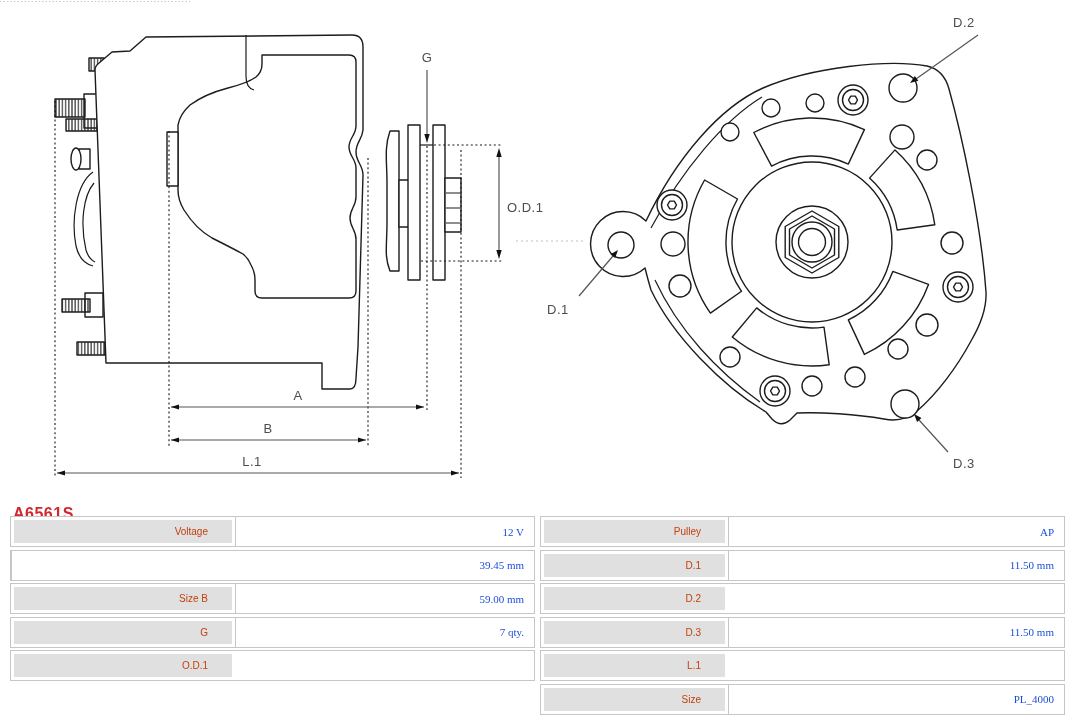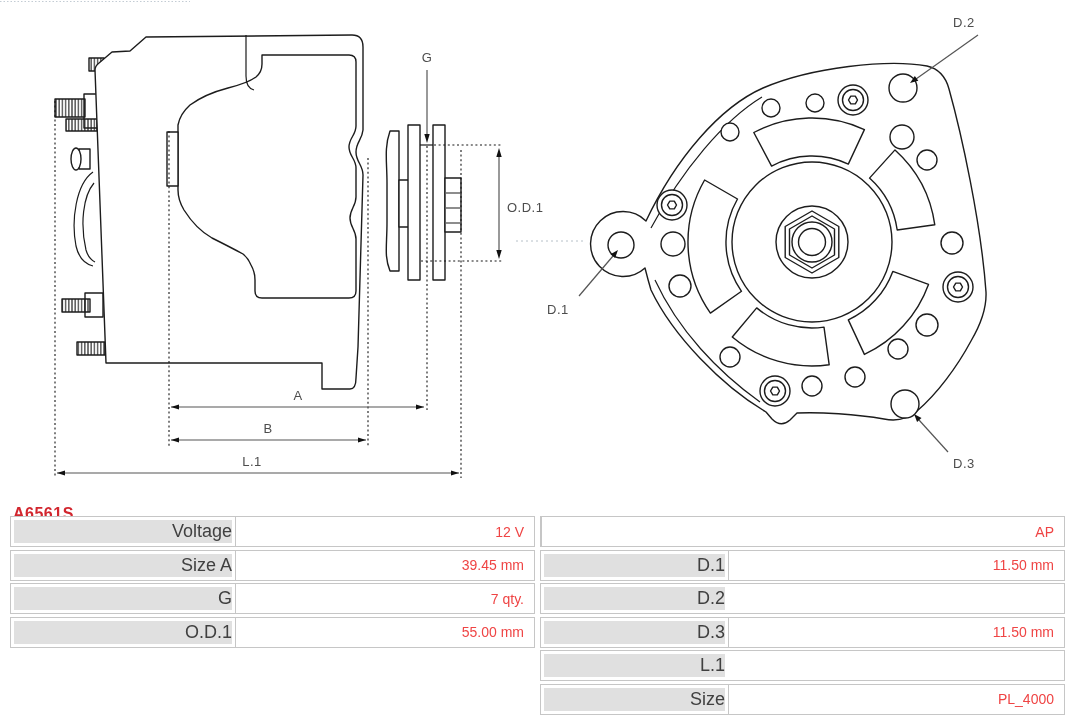--- a/index.html
+++ b/index.html
@@ -16,23 +16,23 @@
   .part-number{position:absolute;left:13px;top:505px;font-size:16px;font-weight:bold;
                color:#d2262e;letter-spacing:.5px;}
   .spec{position:absolute;top:516px;display:flex;flex-direction:column;gap:2.5px;}
   .spec-left{left:10px;width:525px;}
   .spec-right{left:540px;width:525px;}
   .srow{display:flex;height:31px;border:1px solid #c6c6c6;background:#fff;box-sizing:border-box;}
   .lbox{padding:3px;box-sizing:border-box;display:flex;flex:none;}
   .spec-left .lbox{width:224px;}
   .spec-right .lbox{width:187px;}
   .lfill{flex:1;background:#e0e0e0;display:flex;align-items:center;justify-content:flex-end;
-         padding-right:0;font-size:18px;color:#404040;}
+         padding-right:24px;font-size:10px;color:#c2410c;}
   .vbox{flex:1;border-left:1px solid #c6c6c6;display:flex;align-items:center;
-        justify-content:flex-end;padding-right:10px;font-size:14px;color:#ef4444;}
+        justify-content:flex-end;padding-right:10px;font-size:11px;color:#1d4ed8;font-family:Liberation Serif, serif;}
 </style>
 </head>
 <body>
 
 <div class="screen">
 
   <svg class="drawing" width="1080" height="482" viewBox="0 0 1080 482">
     <defs>
       <pattern id="hatch" width="3.2" height="8" patternUnits="userSpaceOnUse">
         <path d="M1.6,0 V8" stroke="#1c1c1c" stroke-width="1.1"></path>
@@ -228,41 +228,46 @@
   <div class="part-number">A6561S</div>
 
   <div class="spec spec-left">
     <div class="srow">
       <div class="lbox">
           <div class="lfill">Voltage</div>
         </div>
       <div class="vbox">12 V</div>
     </div>
     <div class="srow">
-      <div class="lbox">
-          <div class="lfill">Size A</div>
-        </div>
       <div class="vbox">39.45 mm</div>
     </div>
     <div class="srow">
       <div class="lbox">
+          <div class="lfill">Size B</div>
+        </div>
+      <div class="vbox">59.00 mm</div>
+    </div>
+    <div class="srow">
+      <div class="lbox">
           <div class="lfill">G</div>
         </div>
       <div class="vbox">7 qty.</div>
     </div>
     <div class="srow">
       <div class="lbox">
           <div class="lfill">O.D.1</div>
         </div>
-      <div class="vbox">55.00 mm</div>
     </div>
   </div>
 
   <div class="spec spec-right">
     <div class="srow">
+      <div class="lbox">
+          <div class="lfill">Pulley</div>
+        </div>
       <div class="vbox">AP</div>
     </div>
     <div class="srow">
       <div class="lbox">
           <div class="lfill">D.1</div>
         </div>
       <div class="vbox">11.50 mm</div>
     </div>
     <div class="srow">
       <div class="lbox">

